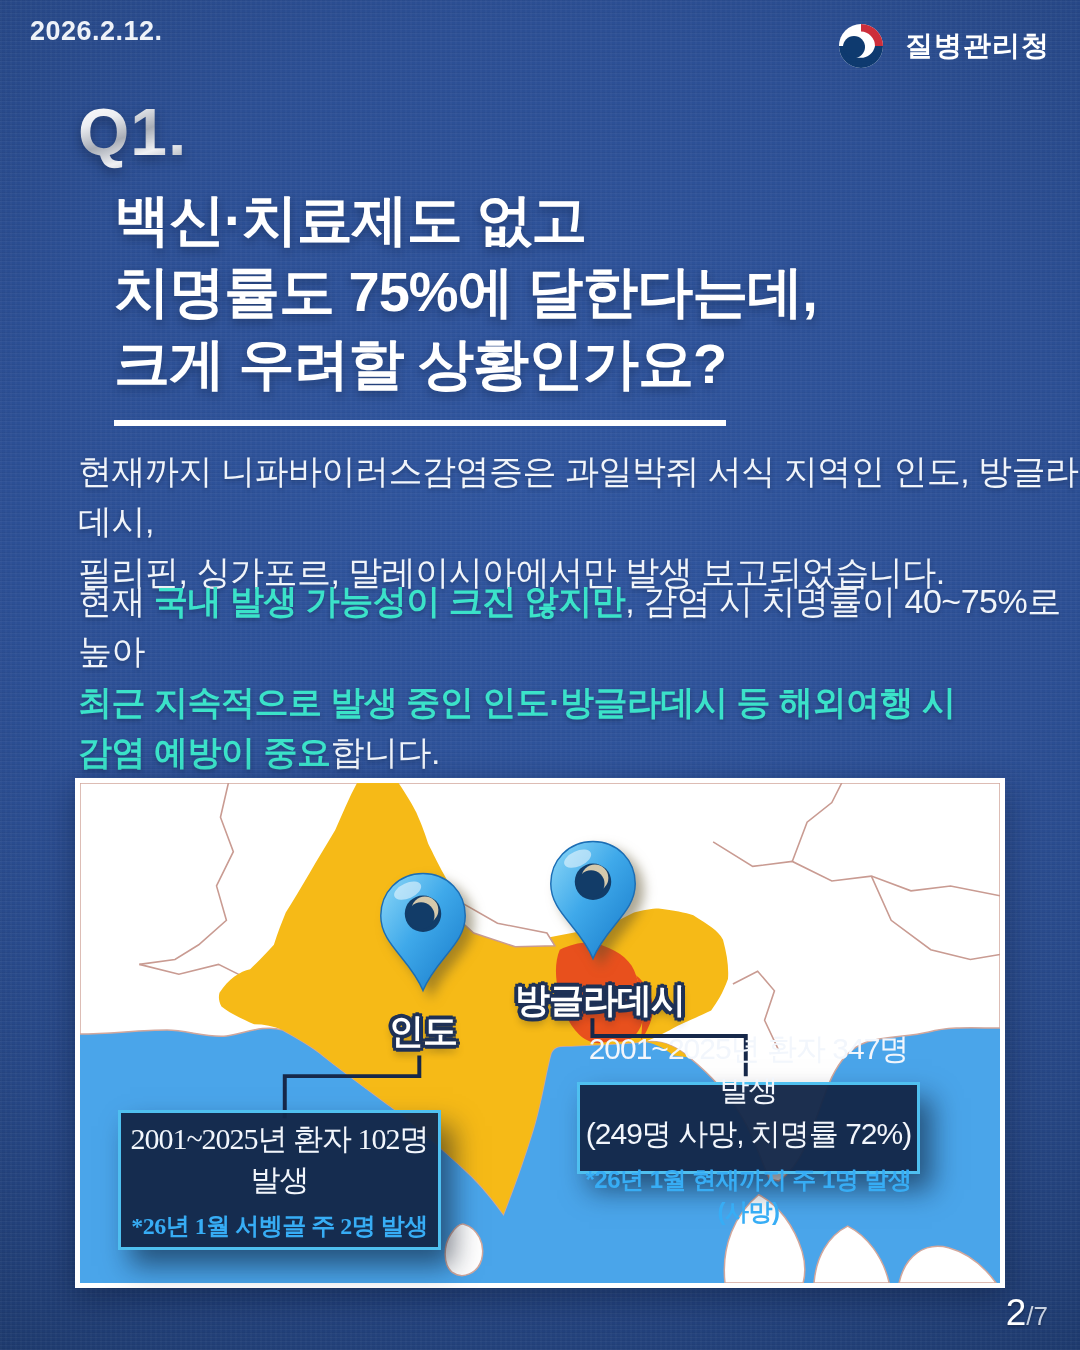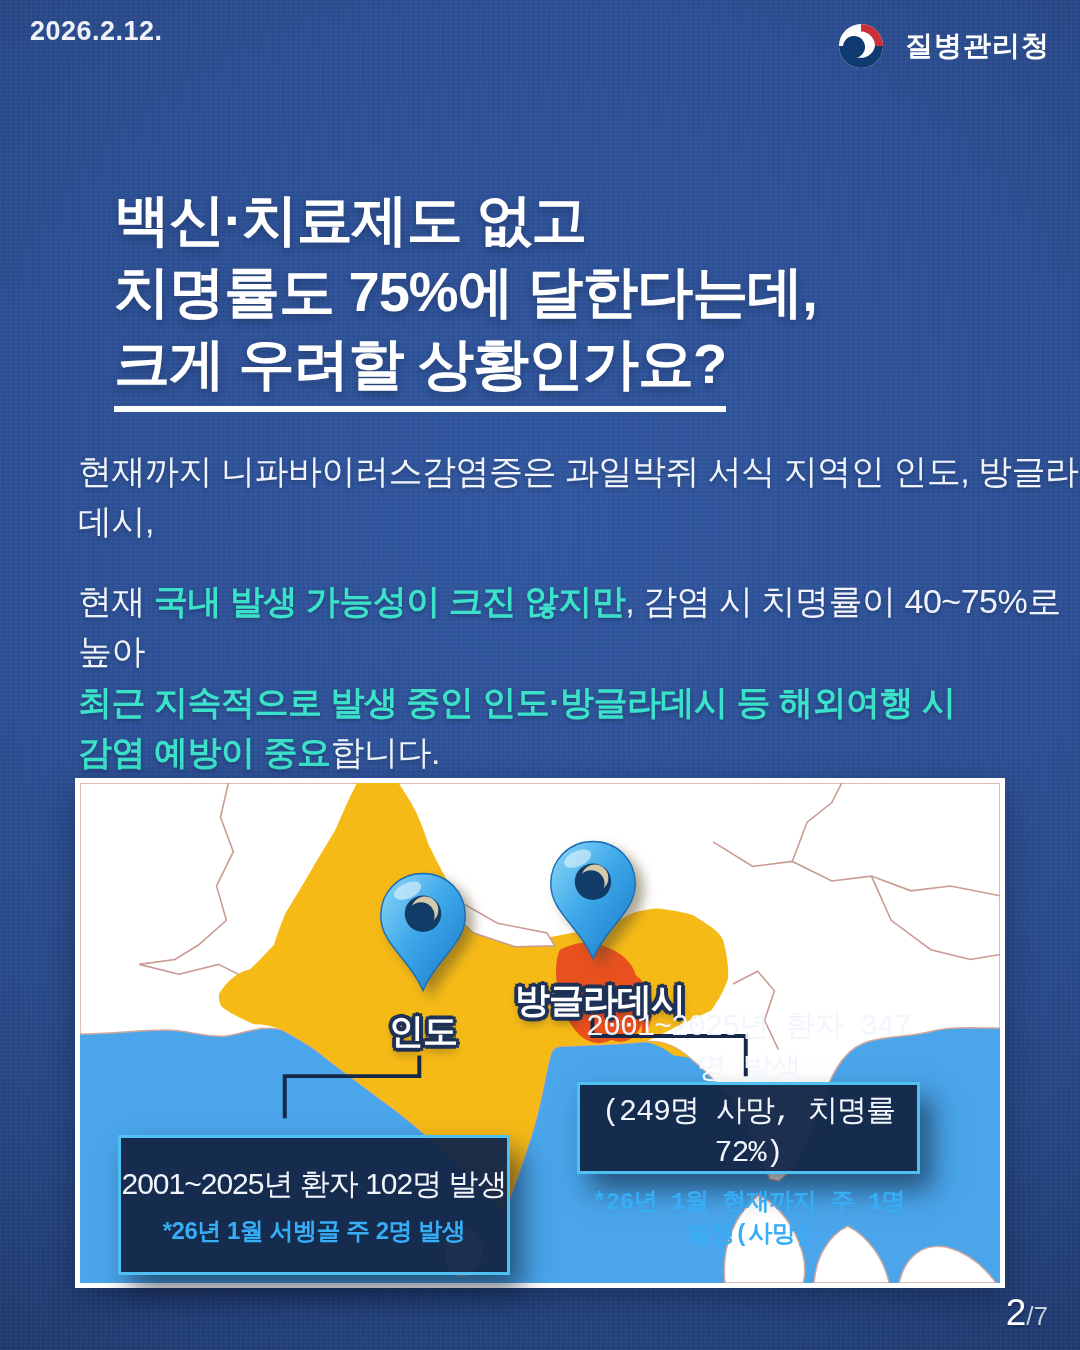--- a/index.html
+++ b/index.html
@@ -18,21 +18,21 @@
   .agency-name{color:#ffffff;font-size:28px;font-weight:700;letter-spacing:1px;}
   
   .qlabel{
     left:78px;top:94px;font-size:66px;font-weight:900;letter-spacing:1px;
     background:linear-gradient(160deg,#ffffff 8%,#eceef2 30%,#a8adb6 52%,#f0f1f4 72%,#9aa0aa 95%);
     -webkit-background-clip:text;background-clip:text;color:transparent;
     filter:drop-shadow(0 5px 6px rgba(5,15,35,.35));
   }
   .title{left:78px;top:184px;color:#ffffff;font-size:56px;font-weight:800;line-height:1.29;
     letter-spacing:-1px;text-shadow:0 4px 8px rgba(5,15,35,.3);margin-left:36px;}
-  .title .u{display:inline-block;border-bottom:6px solid #ffffff;padding-bottom:5px;}
+  .title .u{display:inline-block;border-bottom:6px solid #ffffff;padding-bottom:19px;}
   
   .para{left:78px;color:#f0f4fa;font-size:34px;line-height:1.48;letter-spacing:-0.5px;
     text-shadow:0 2px 4px rgba(5,15,35,.3);}
   .p1{top:446px;}
   .p2{top:576px;}
   .p2 .hl{color:#3be2c9;font-weight:800;}
   
   .map-frame{left:75px;top:778px;width:930px;height:510px;border:5px solid #ffffff;box-sizing:border-box;
     box-shadow:0 10px 30px rgba(5,15,35,.35);}
   .map-frame svg.basemap{display:block;width:920px;height:500px;}
@@ -62,28 +62,30 @@
       <svg viewBox="0 0 48 48" width="48" height="48">
         <circle cx="24" cy="24" r="22" fill="#ffffff"></circle>
         <path d="M24 2 A22 22 0 0 1 46 24 L38 24 A14.5 14.5 0 0 0 24 9.5 Z" fill="#cd2e3a"></path>
         <path d="M2 24 A22 22 0 0 0 46 24 L38 24 A14.5 14.5 0 0 1 9.5 24 Z" fill="#0e3a6f"></path>
         <circle cx="17" cy="25" r="11" fill="#0e3a6f"></circle>
       </svg>
     </span>
     <span class="agency-name">질병관리청</span>
   </div>
 
+  <div class="abs qlabel">Q1.</div>
   <div class="abs title">
     <span>백신·치료제도 없고</span><br>
     <span>치명률도 75%에 달한다는데,</span><br>
     <span class="u">크게 우려할 상황인가요?</span>
   </div>
 
   <div class="abs para p1">
       <div>현재까지 니파바이러스감염증은 과일박쥐 서식 지역인 인도, 방글라데시,</div>
+      <div>필리핀, 싱가포르, 말레이시아에서만 발생 보고되었습니다.</div>
     </div>
   <div class="abs para p2">
       <div><span>현재 </span><span class="hl">국내 발생 가능성이 크진 않지만</span><span>, 감염 시 치명률이 40~75%로 높아</span></div>
       <div><span class="hl">최근 지속적으로 발생 중인 인도·방글라데시 등 해외여행 시</span></div>
       <div><span class="hl">감염 예방이 중요</span><span>합니다.</span></div>
     </div>
 
   <div class="abs map-frame">
     <svg class="basemap" viewBox="0 0 930 510" preserveAspectRatio="none">
 
@@ -171,26 +173,26 @@
           <ellipse cx="34" cy="22" rx="15" ry="8" fill="rgba(255,255,255,0.5)" transform="rotate(-24 34 22)"></ellipse>
           <circle cx="50" cy="46" r="19" fill="#123c68"></circle>
           <circle cx="52" cy="42" r="14" fill="#d5c9ac"></circle>
           <circle cx="48" cy="48" r="14" fill="#123c68"></circle>
         </svg>
       </div>
 
       <div class="geo-label" style="left:273px;top:225px;width:140px;">인도</div>
       <div class="geo-label" style="left:415px;top:194px;width:210px;">방글라데시</div>
 
-      <div class="infobox" style="left:38px;top:352px;width:392px;height:140px;">
+      <div class="infobox" style="left:38px;top:327px;width:323px;height:140px;font-family:Liberation Serif, serif;">
         <div class="l">2001~2025년 환자 102명 발생</div>
         <div class="note">*26년 1월 서벵골 주 2명 발생</div>
       </div>
 
-      <div class="infobox" style="left:497px;top:299px;width:343px;height:92px;font-family:Liberation Mono, monospace;">
+      <div class="infobox" style="left:497px;top:299px;width:343px;height:92px;">
         <div class="l">2001~2025년 환자 347명 발생</div>
         <div class="l">(249명 사망, 치명률 72%)</div>
         <div class="note">*26년 1월 현재까지 주 1명 발생(사망)</div>
       </div>
     </div>
   </div>
 
   <div class="abs pageno">
     <span class="big">2</span><span class="small">/7</span>
   </div>

